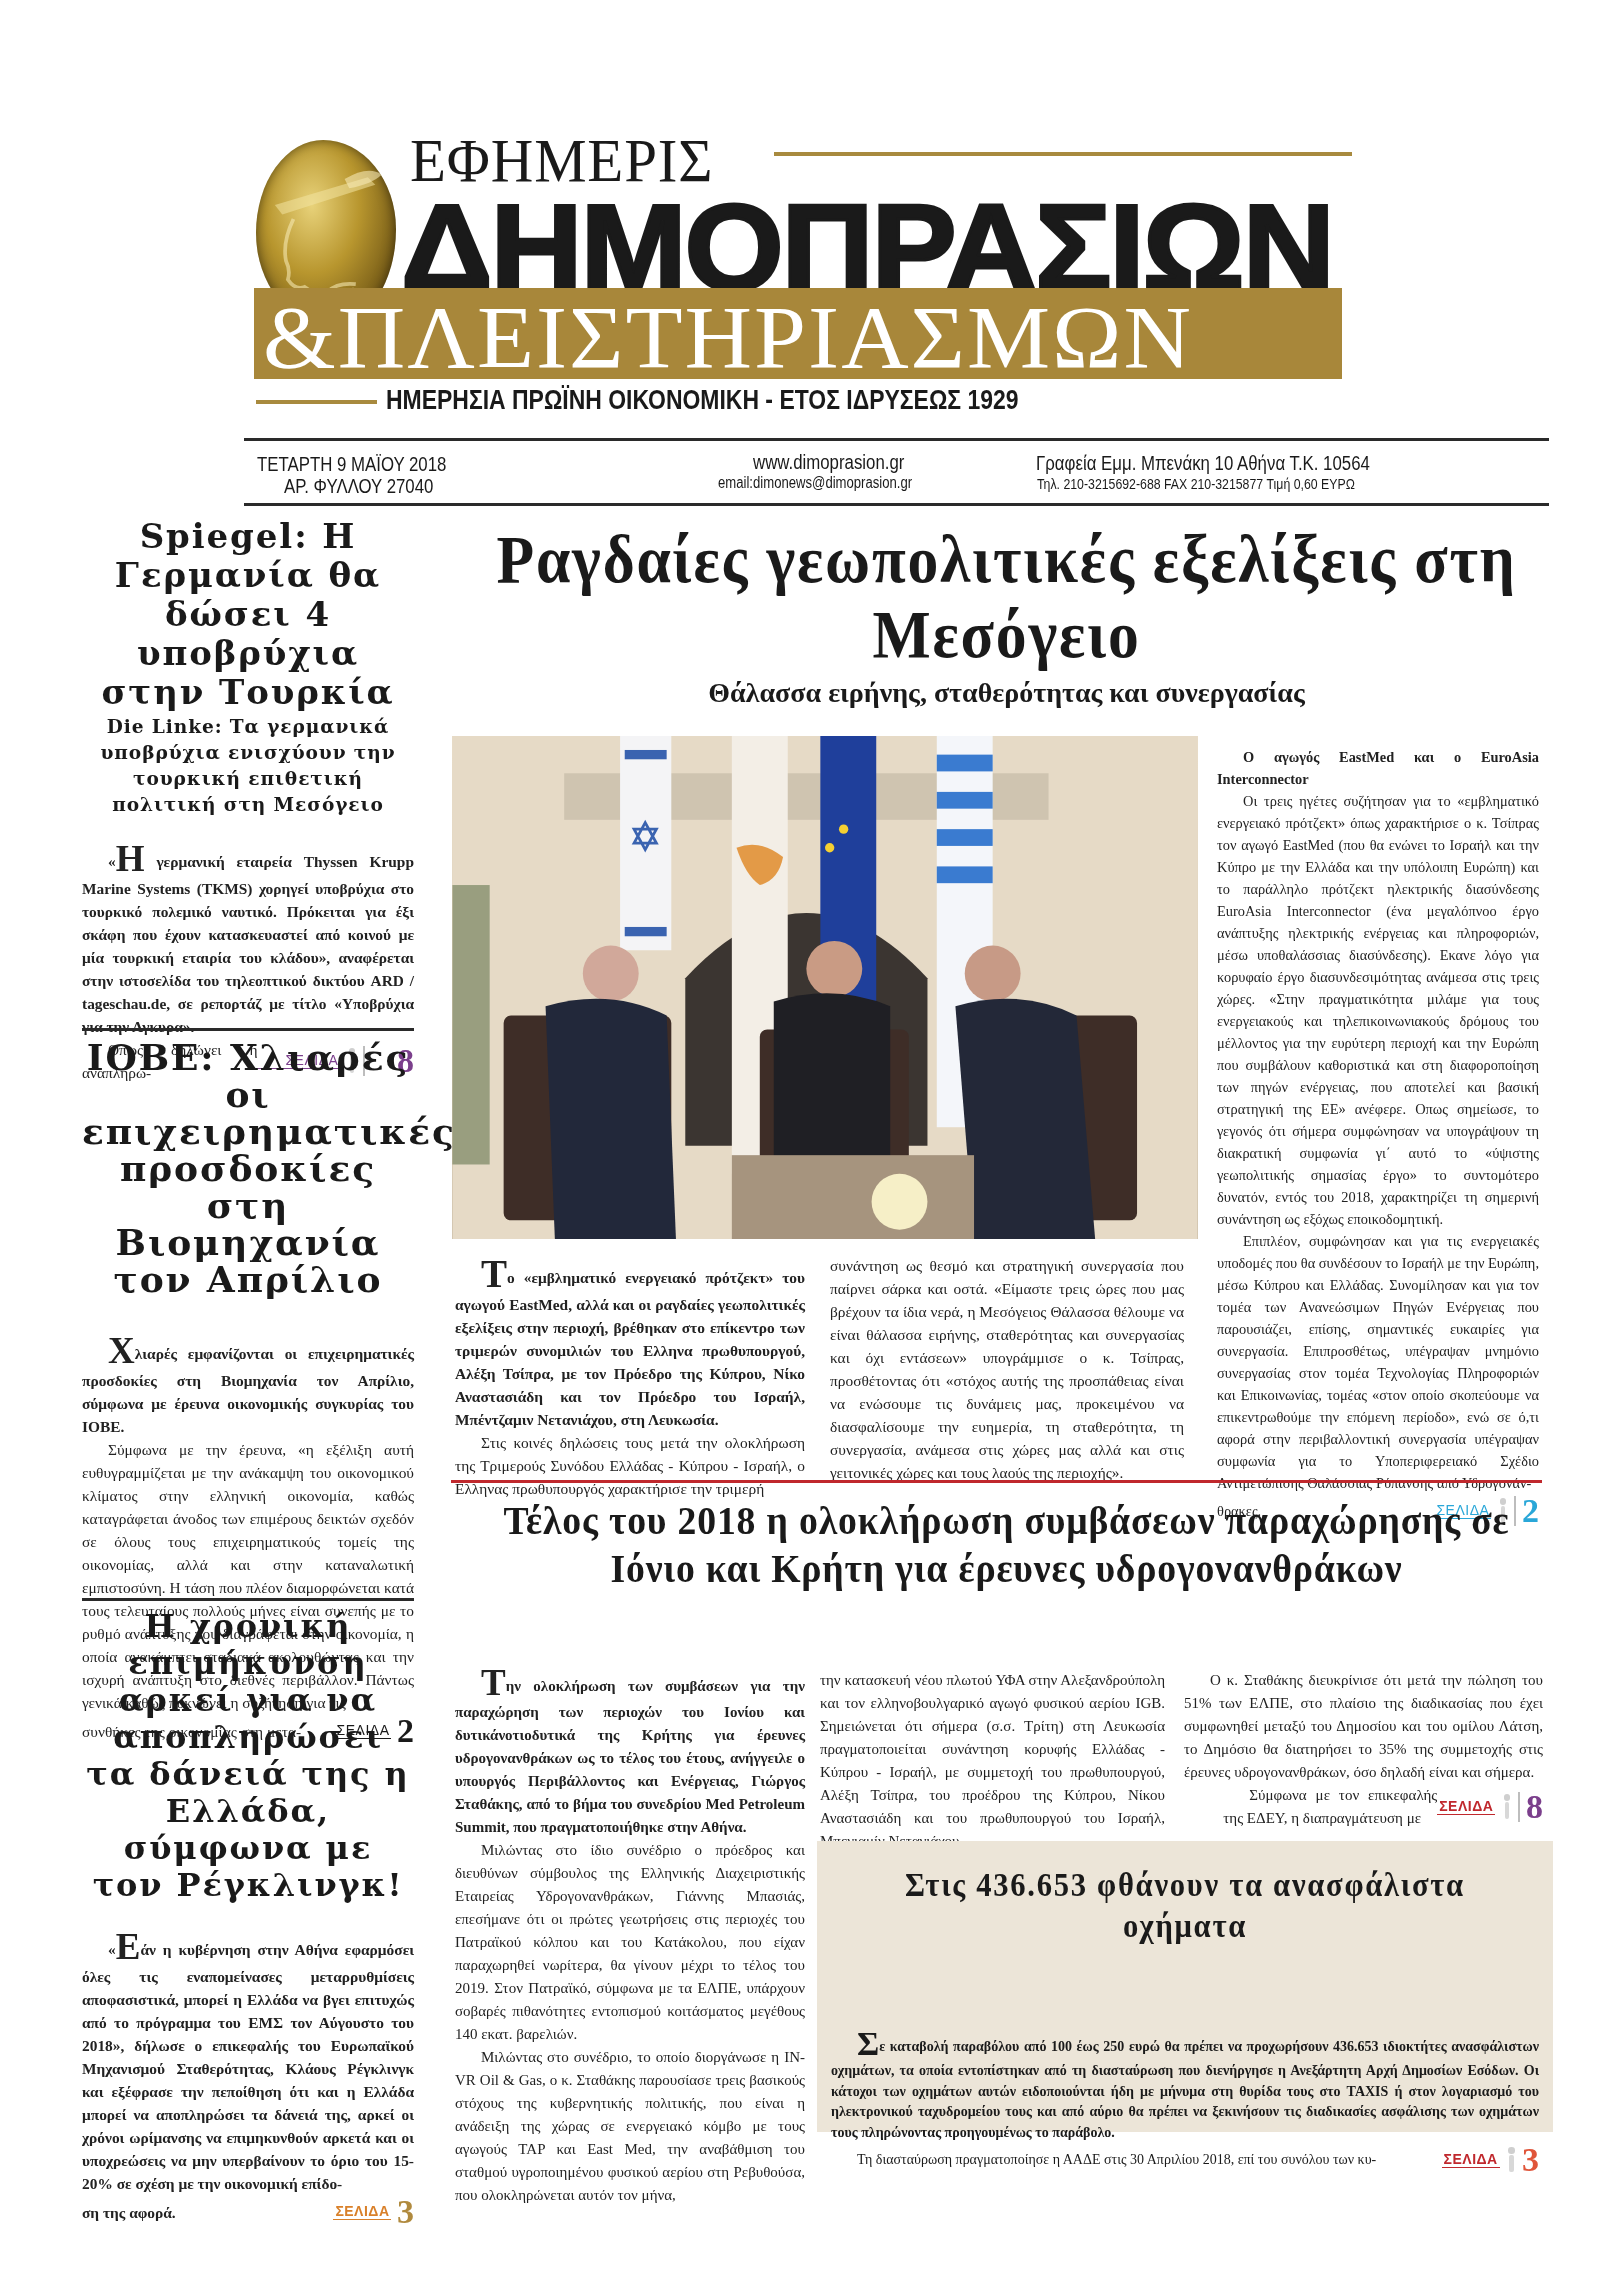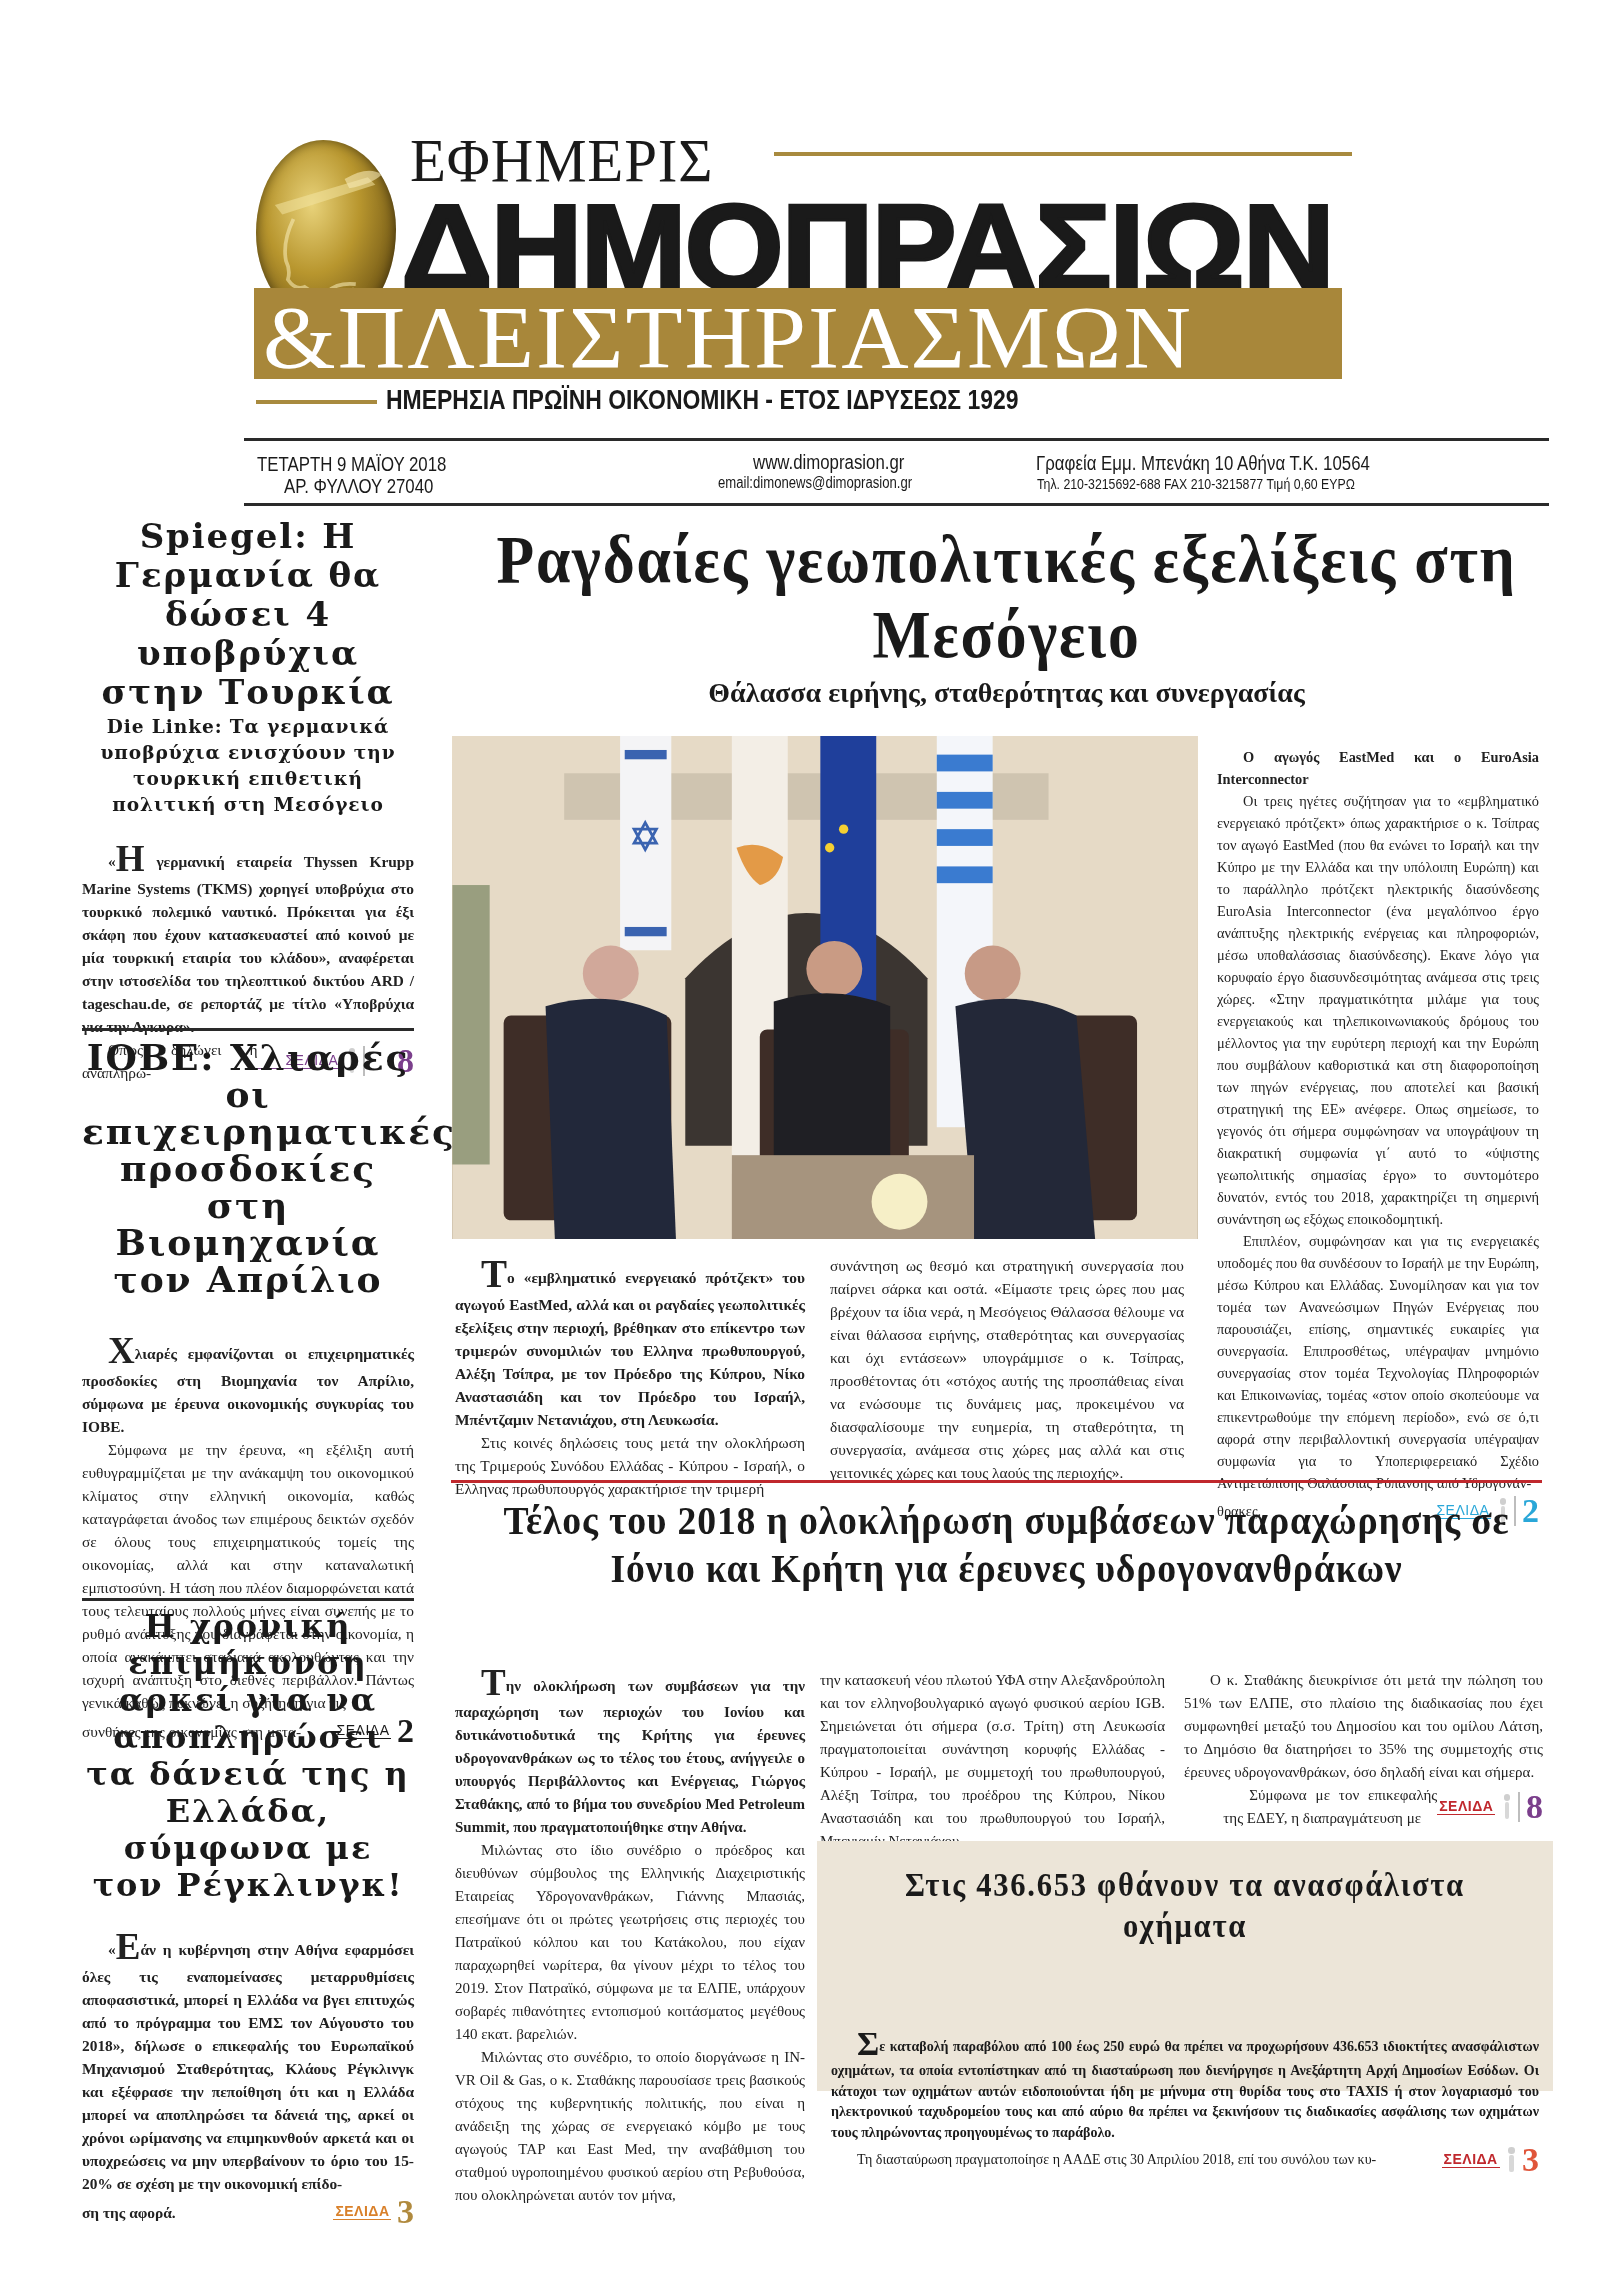--- a/index.html
+++ b/index.html
@@ -63,21 +63,21 @@
     background: linear-gradient(180deg, #e9ddc9 0%, #dccfb9 50%, #b9aa92 100%); }
 
   .col { position: absolute; font-family: "Liberation Serif", serif; font-size: 15.4px; line-height: 23px; text-align: justify; color: #222; }
   .col .b { font-weight: bold; }
 
   .red-rule { position: absolute; height: 2.8px; background: #c0282d; }
 
   .sec-title { position: absolute; left: 447px; top: 1496px; width: 1119px; text-align: center;
     font-family: "Liberation Serif", serif; font-weight: bold; font-size: 41px; line-height: 48px; letter-spacing: 0.9px; transform: scaleX(0.92); transform-origin: center top; }
 
-  .boxed { position: absolute; left: 817px; top: 1841px; width: 736px; height: 250px; background: #ece5d8; }
+  .boxed { position: absolute; left: 817px; top: 1841px; width: 736px; height: 291px; background: #ece5d8; }
   .box-title { position: absolute; left: 0; top: 23px; width: 100%; text-align: center; font-family: "Liberation Serif", serif; font-weight: bold; font-size: 34px; line-height: 41px; letter-spacing: 1.9px; transform: scaleX(0.9); transform-origin: center top; }
   .box-sub { position: absolute; left: 0; top: 112px; width: 100%; text-align: center; font-family: "Liberation Serif", serif; font-weight: bold; font-size: 20.5px; line-height: 26px; }
   .box-body { position: absolute; left: 14px; top: 186px; width: 708px; font-family: "Liberation Serif", serif; font-size: 14px; line-height: 20.5px; text-align: justify; }
   .box-body .b { font-weight: bold; }
 </style>
 </head>
 <body>
 
 <div class="coin">
   <svg viewBox="0 0 150 200">

